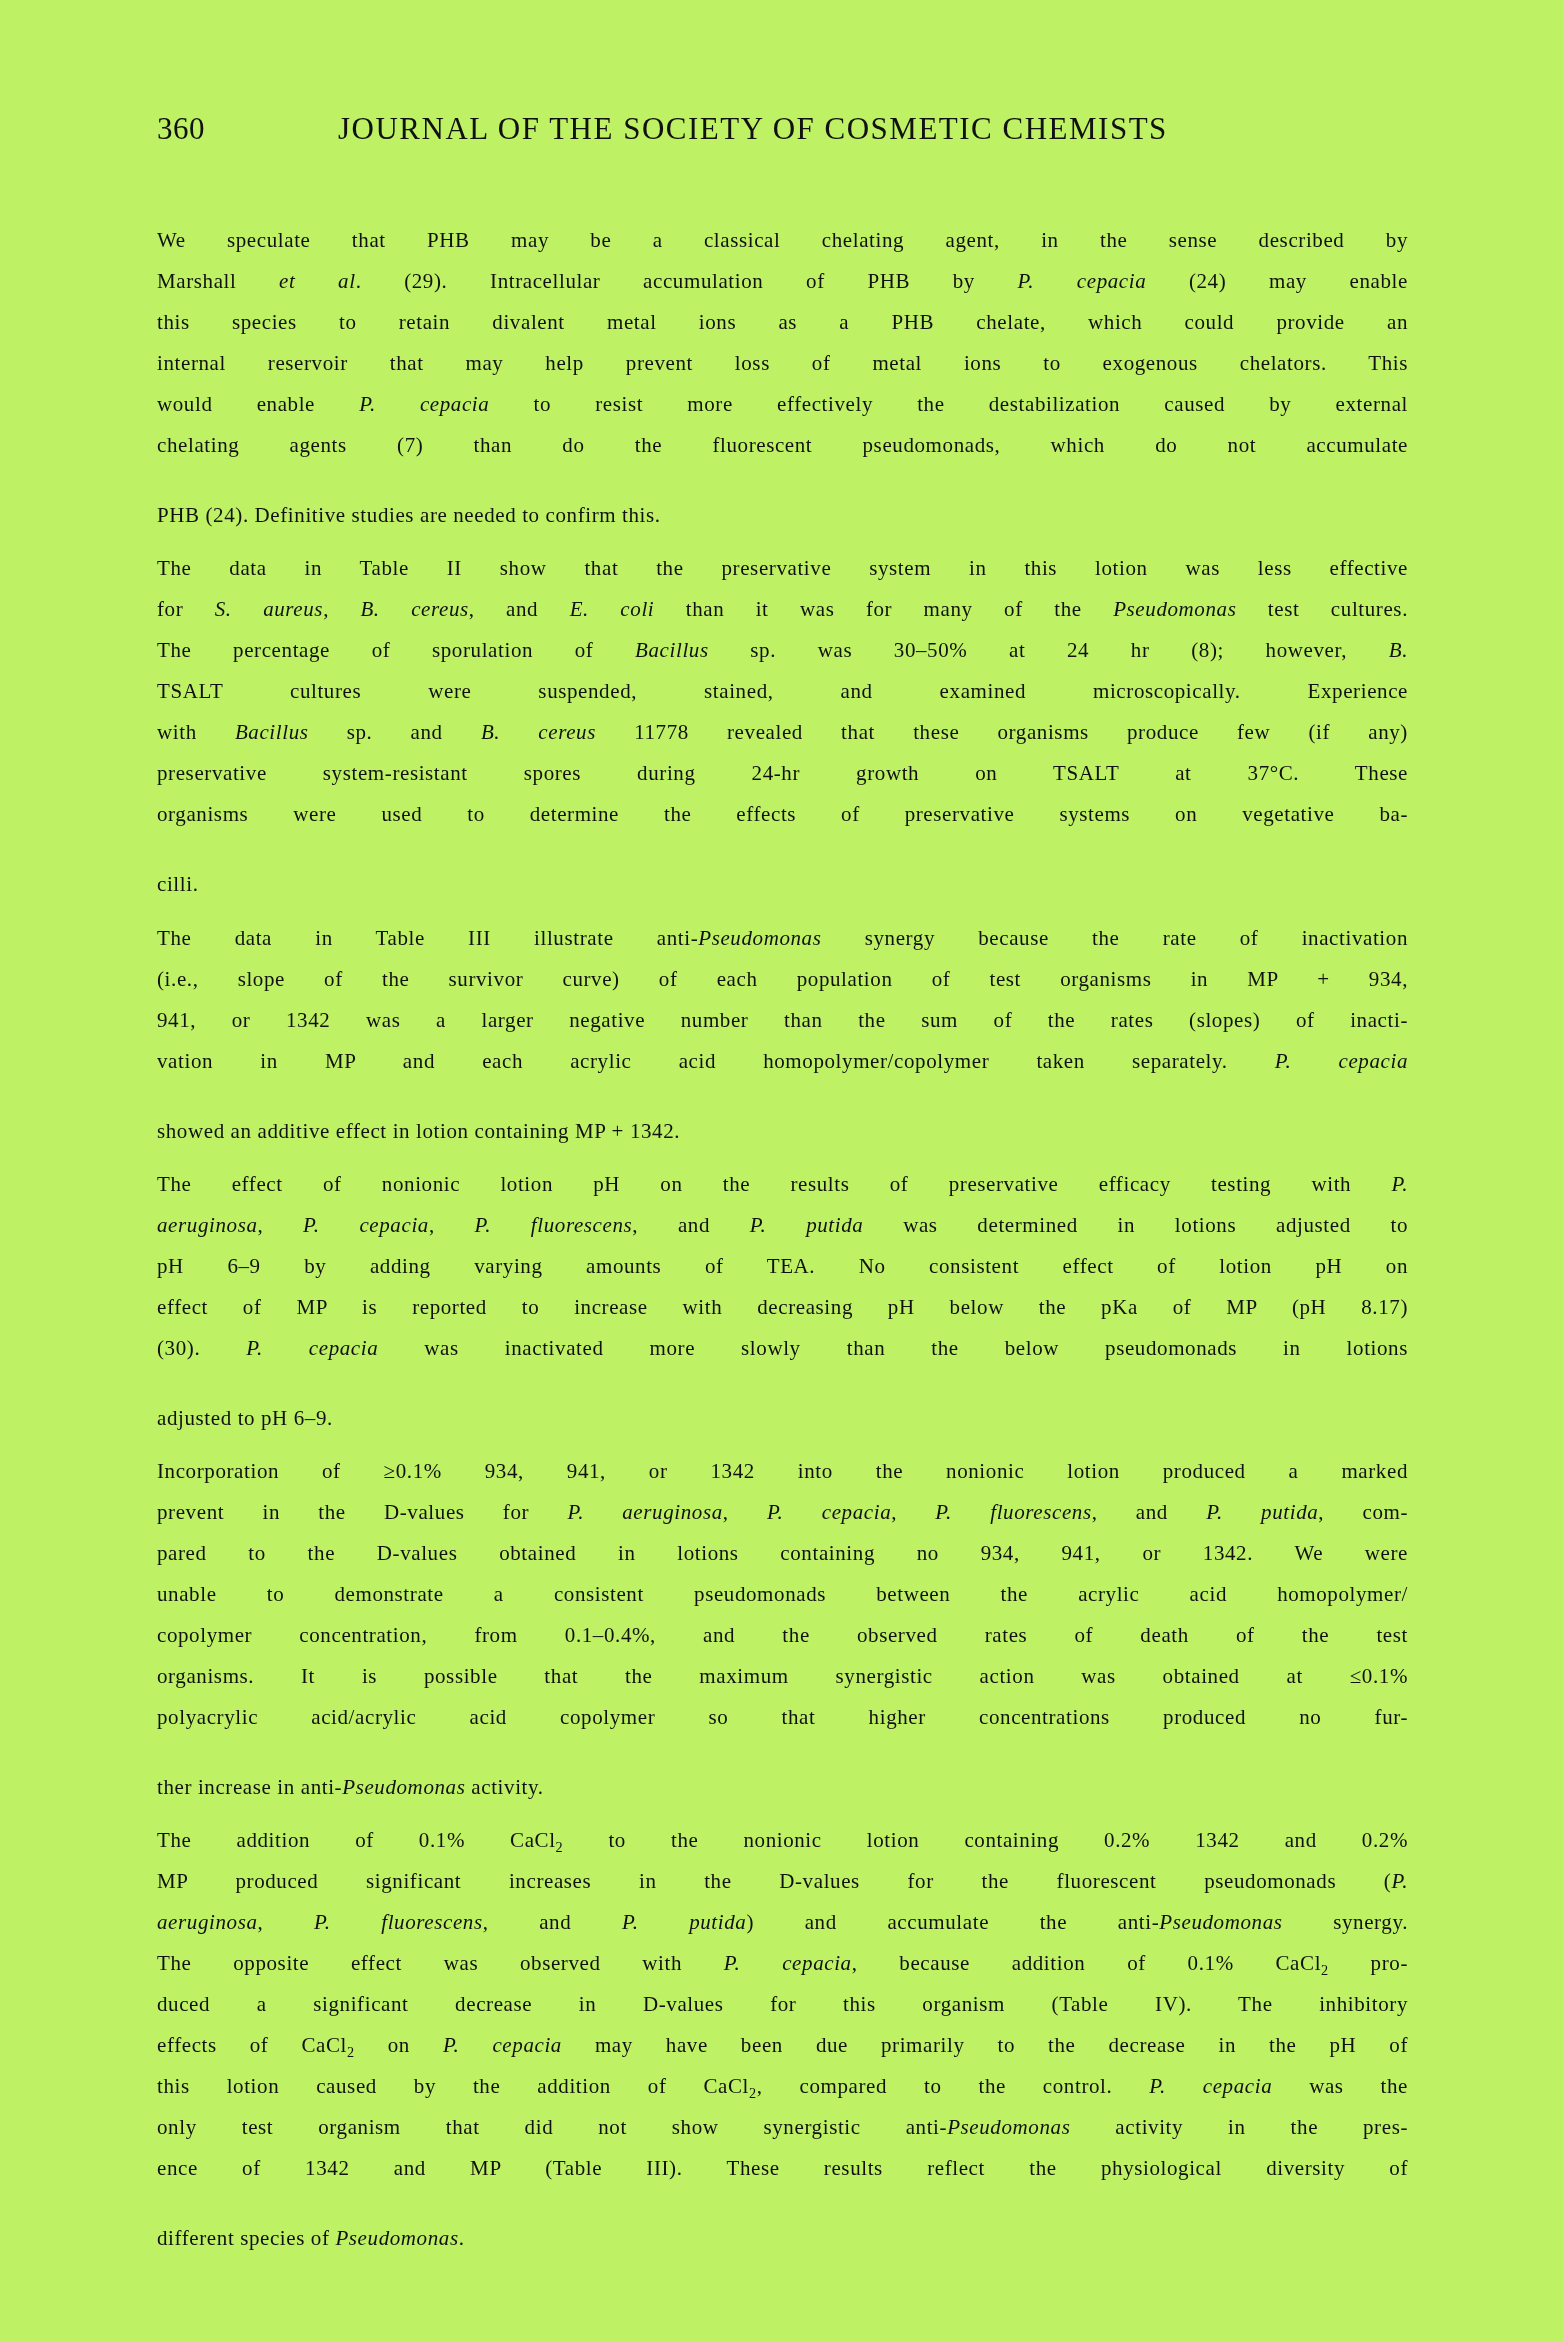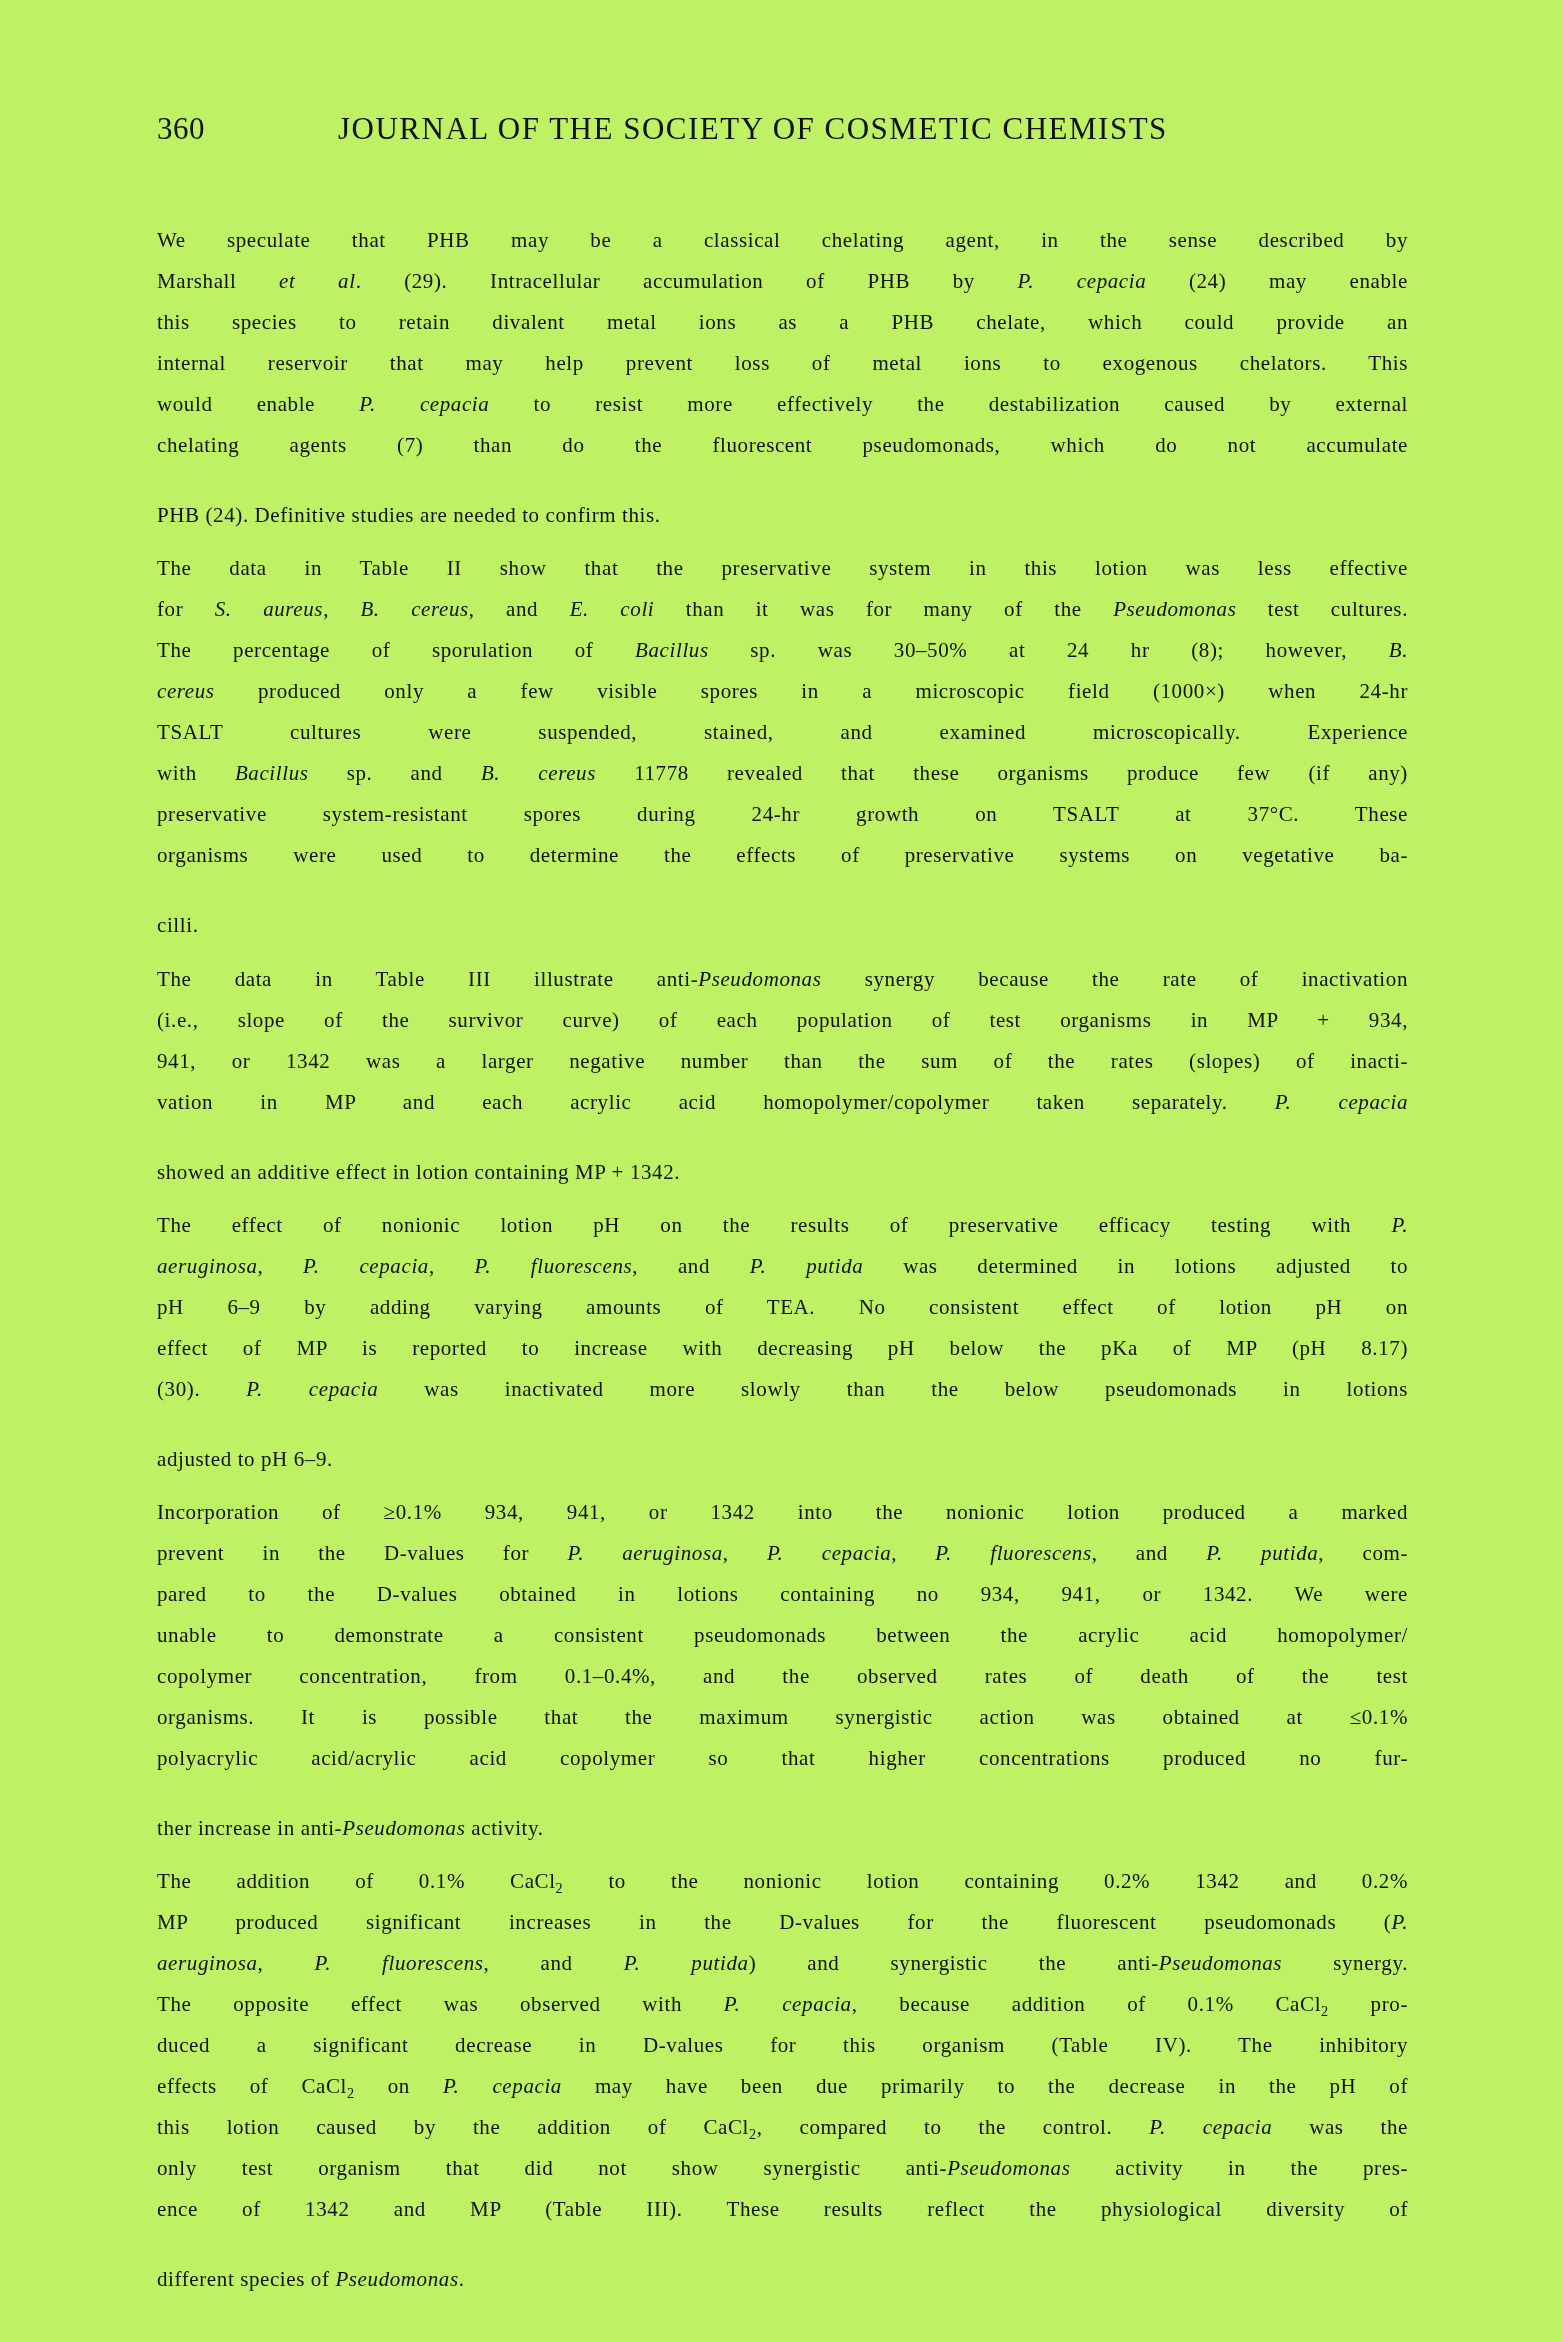--- a/index.html
+++ b/index.html
@@ -30,21 +30,20 @@
         <span class="line"><span>this species to retain divalent metal ions as a PHB chelate, which could provide an</span></span>
         <span class="line"><span>internal reservoir that may help prevent loss of metal ions to exogenous chelators. This</span></span>
         <span class="line"><span>would enable </span><span class="it">P. cepacia</span><span> to resist more effectively the destabilization caused by external</span></span>
         <span class="line"><span>chelating agents (7) than do the fluorescent pseudomonads, which do not accumulate</span></span>
         <span class="line last"><span>PHB (24). Definitive studies are needed to confirm this.</span></span>
       </div>
       <div class="para">
         <span class="line"><span>The data in Table II show that the preservative system in this lotion was less effective</span></span>
         <span class="line"><span>for </span><span class="it">S. aureus</span><span>, </span><span class="it">B. cereus</span><span>, and </span><span class="it">E. coli</span><span> than it was for many of the </span><span class="it">Pseudomonas</span><span> test cultures.</span></span>
         <span class="line"><span>The percentage of sporulation of </span><span class="it">Bacillus</span><span> sp. was 30–50% at 24 hr (8); however, </span><span class="it">B.</span></span>
-        <span class="line"><span class="it">cereus</span><span> produced only a few visible spores in a microscopic field (1000×) when 24-hr</span></span>
         <span class="line"><span>TSALT cultures were suspended, stained, and examined microscopically. Experience</span></span>
         <span class="line"><span>with </span><span class="it">Bacillus</span><span> sp. and </span><span class="it">B. cereus</span><span> 11778 revealed that these organisms produce few (if any)</span></span>
         <span class="line"><span>preservative system-resistant spores during 24-hr growth on TSALT at 37°C. These</span></span>
         <span class="line"><span>organisms were used to determine the effects of preservative systems on vegetative ba-</span></span>
         <span class="line last"><span>cilli.</span></span>
       </div>
       <div class="para">
         <span class="line"><span>The data in Table III illustrate anti-</span><span class="it">Pseudomonas</span><span> synergy because the rate of inactivation</span></span>
         <span class="line"><span>(i.e., slope of the survivor curve) of each population of test organisms in MP + 934,</span></span>
         <span class="line"><span>941, or 1342 was a larger negative number than the sum of the rates (slopes) of inacti-</span></span>
@@ -65,21 +64,21 @@
         <span class="line"><span>pared to the D-values obtained in lotions containing no 934, 941, or 1342. We were</span></span>
         <span class="line"><span>unable to demonstrate a consistent pseudomonads between the acrylic acid homopolymer/</span></span>
         <span class="line"><span>copolymer concentration, from 0.1–0.4%, and the observed rates of death of the test</span></span>
         <span class="line"><span>organisms. It is possible that the maximum synergistic action was obtained at ≤0.1%</span></span>
         <span class="line"><span>polyacrylic acid/acrylic acid copolymer so that higher concentrations produced no fur-</span></span>
         <span class="line last"><span>ther increase in anti-</span><span class="it">Pseudomonas</span><span> activity.</span></span>
       </div>
       <div class="para">
         <span class="line"><span>The addition of 0.1% CaCl</span><span class="sub">2</span><span> to the nonionic lotion containing 0.2% 1342 and 0.2%</span></span>
         <span class="line"><span>MP produced significant increases in the D-values for the fluorescent pseudomonads (</span><span class="it">P.</span></span>
-        <span class="line"><span class="it">aeruginosa</span><span>, </span><span class="it">P. fluorescens</span><span>, and </span><span class="it">P. putida</span><span>) and synergistic the anti-</span><span class="it">Pseudomonas</span><span> synergy.</span></span>
+        <span class="line"><span class="it">aeruginosa</span><span>, </span><span class="it">P. fluorescens</span><span>, and </span><span class="it">P. putida</span><span>) and accumulate the anti-</span><span class="it">Pseudomonas</span><span> synergy.</span></span>
         <span class="line"><span>The opposite effect was observed with </span><span class="it">P. cepacia</span><span>, because addition of 0.1% CaCl</span><span class="sub">2</span><span> pro-</span></span>
         <span class="line"><span>duced a significant decrease in D-values for this organism (Table IV). The inhibitory</span></span>
         <span class="line"><span>effects of CaCl</span><span class="sub">2</span><span> on </span><span class="it">P. cepacia</span><span> may have been due primarily to the decrease in the pH of</span></span>
         <span class="line"><span>this lotion caused by the addition of CaCl</span><span class="sub">2</span><span>, compared to the control. </span><span class="it">P. cepacia</span><span> was the</span></span>
         <span class="line"><span>only test organism that did not show synergistic anti-</span><span class="it">Pseudomonas</span><span> activity in the pres-</span></span>
         <span class="line"><span>ence of 1342 and MP (Table III). These results reflect the physiological diversity of</span></span>
         <span class="line last"><span>different species of </span><span class="it">Pseudomonas</span><span>.</span></span>
       </div>
     </div>
 </div>

